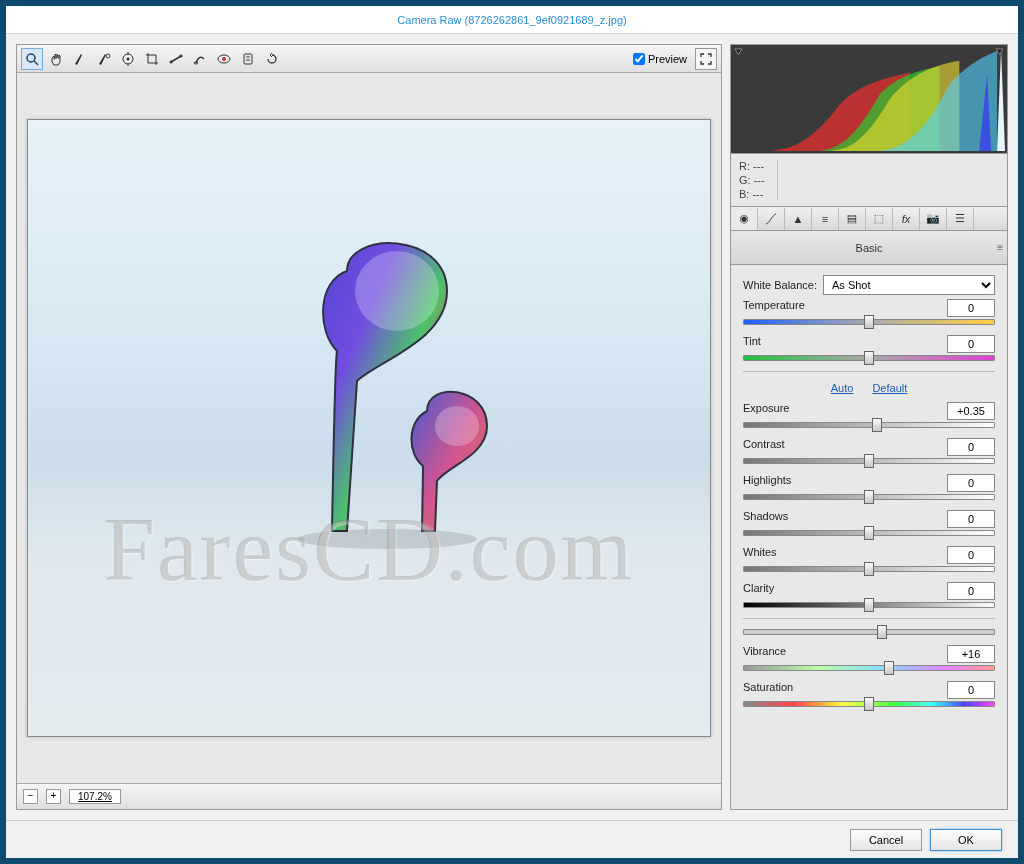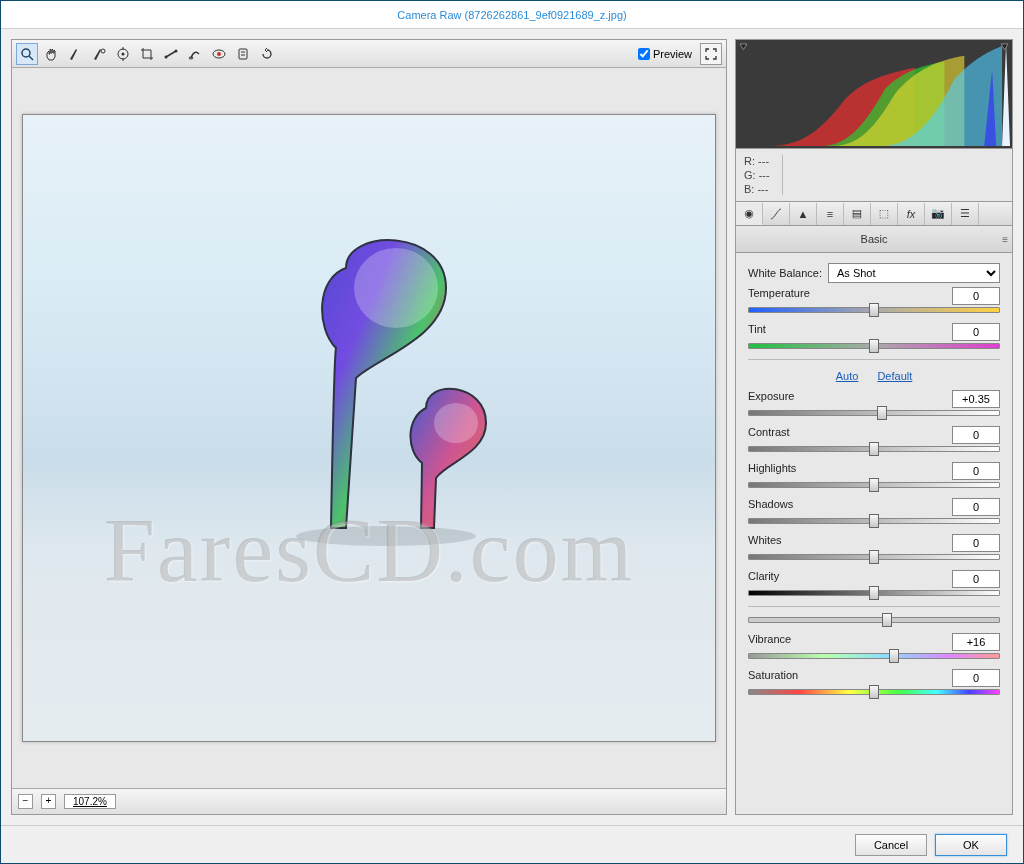--- a/index.html
+++ b/index.html
@@ -1,17 +1,17 @@
 <!DOCTYPE html>
 <html><head>
 <meta charset="utf-8">
 <style>
 * { box-sizing: border-box; margin: 0; padding: 0; font-family: "Segoe UI", Tahoma, sans-serif; font-size: 11px; }
 body { background: #fff; width: 1024px; height: 864px; overflow: hidden; }
-.window { width: 1024px; height: 864px; border: 1px solid #0c4a6e; background: #000000; display: flex; flex-direction: column; }
+.window { width: 1024px; height: 864px; border: 6px solid #0c4a6e; background: #000000; display: flex; flex-direction: column; }
 .titlebar { height: 28px; background: #fff; border-bottom: 1px solid #d0d0d0; display: flex; align-items: center; justify-content: center; color: #2a8dd8; font-size: 12px; }
 .body { flex: 1; display: flex; padding: 10px; gap: 8px; background: #f0f0f0; }
 .left { flex: 1; display: flex; flex-direction: column; border: 1px solid #999; background: #e8e8e8; gap: 36px; }
 .toolbar { height: 28px; background: linear-gradient(#f5f5f5,#e0e0e0); border-bottom: 1px solid #aaa; display: flex; align-items: center; padding: 0 4px; gap: 2px; }
 .tool { width: 22px; height: 22px; display: flex; align-items: center; justify-content: center; border: 1px solid transparent; cursor: pointer; }
 .tool.active { background: #d8e8f8; border: 1px solid #7aa8d8; }
 .spacer { flex: 1; }
 .preview-chk { display: flex; align-items: center; gap: 3px; margin-right: 6px; }
 .preview-chk input { width: 12px; height: 12px; }
 .fs-btn { width: 22px; height: 22px; border: 1px solid #999; background: #f5f5f5; display: flex; align-items: center; justify-content: center; cursor: pointer; }
@@ -22,21 +22,21 @@
 .zoombar { height: 26px; background: linear-gradient(#f5f5f5,#e0e0e0); border-top: 1px solid #aaa; display: flex; align-items: center; padding: 0 6px; gap: 8px; }
 .zm-btn { width: 15px; height: 15px; border: 1px solid #999; background: #fff; font-size: 10px; line-height: 12px; text-align: center; cursor: pointer; }
 .zoom-val { background: #fff; border: 1px solid #999; padding: 1px 8px; font-size: 10px; text-decoration: underline; }
 .right { width: 278px; display: flex; flex-direction: column; gap: 0; }
 .histo-box { height: 110px; border: 1px solid #999; background: #3a3a3a; position: relative; overflow: hidden; }
 .rgb-read { border: 1px solid #999; border-top: none; background: #e8e8e8; padding: 6px 8px; font-size: 10px; color: #444; display: flex; gap: 10px; }
 .rgb-col { display: flex; flex-direction: column; gap: 2px; border-right: 1px solid #bbb; padding-right: 12px;}
 .tabstrip { height: 24px; border: 1px solid #999; border-top: none; background: linear-gradient(#f0f0f0,#d8d8d8); display: flex; align-items: center; }
 .tab { width: 27px; height: 22px; border-right: 1px solid #bbb; display: flex; align-items: center; justify-content: center; cursor: pointer; font-size: 11px; color:#333;}
 .tab.active { background: #eaeaea; border-bottom: 1px solid #eaeaea; margin-bottom: -1px; }
-.panel-title { height: 27px; background: linear-gradient(#e8e8e8,#d5d5d5); border: 1px solid #999; border-top: none; display: flex; align-items: center; justify-content: center; font-size: 10px; color: #333; position: relative; }
+.panel-title { height: 34px; background: linear-gradient(#e8e8e8,#d5d5d5); border: 1px solid #999; border-top: none; display: flex; align-items: center; justify-content: center; font-size: 10px; color: #333; position: relative; }
 .panel-title .menu-ico { position: absolute; right: 4px; font-size: 10px; color: #666; }
 .panel-body { flex: 1; border: 1px solid #999; border-top: none; background: #e8e8e8; padding: 10px 12px; overflow-y: auto; }
 .row { display: flex; align-items: center; gap: 6px; margin-bottom: 4px; }
 .row label { flex: 0 0 auto; font-size: 11px; color: #222; }
 .wb-select { flex: 1; height: 20px; border: 1px solid #888; background: #fff; font-size: 11px; padding: 0 4px; }
 .slider-row { margin-bottom: 10px; }
 .slider-head { display: flex; justify-content: space-between; align-items: flex-start; margin-bottom: 2px; }
 .slider-head .lab { font-size: 11px; color: #222; }
 .val-input { width: 48px; height: 18px; border: 1px solid #888; background: #fff; font-size: 11px; text-align: center; }
 .slider-track { height: 6px; border: 1px solid #888; position: relative; border-radius: 1px; }

